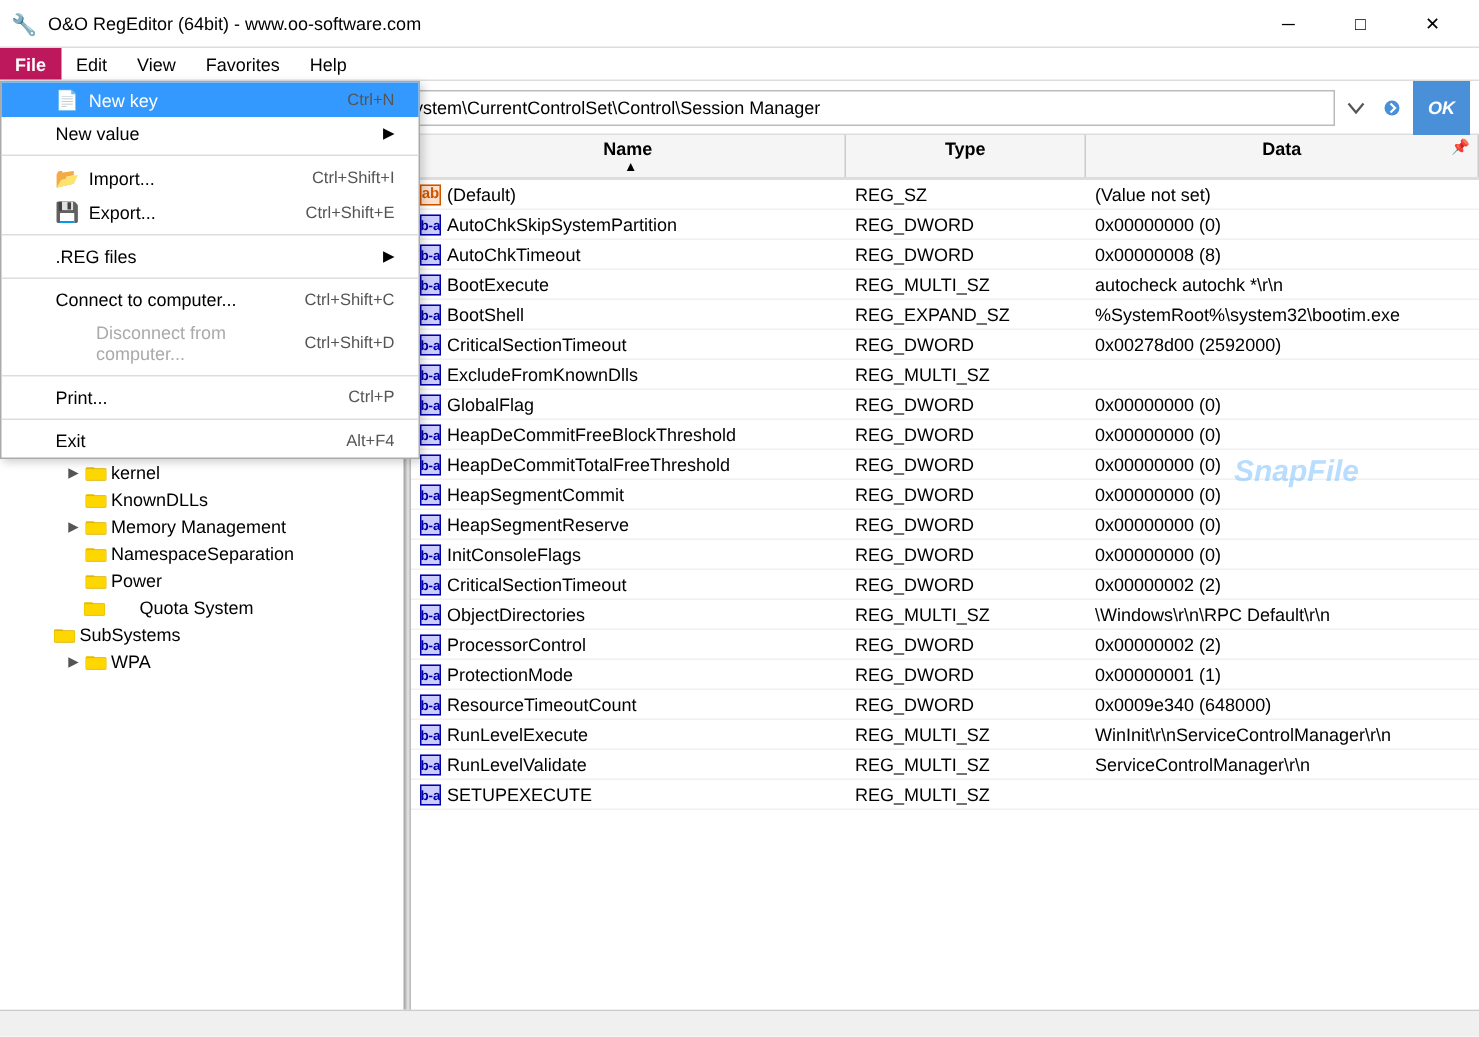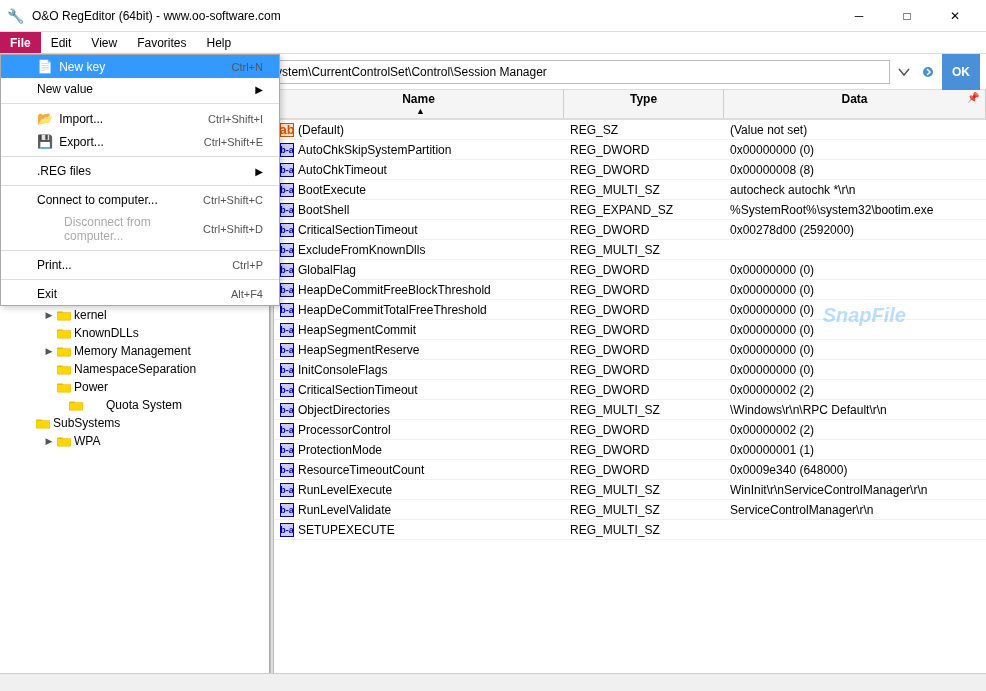--- a/index.html
+++ b/index.html
@@ -145,20 +145,21 @@
     .ok-btn {
       background: #4a90d9;
       color: #fff;
       border: none;
       padding: 3px 10px;
       height: 41px;
       cursor: pointer;
       font-size: 12px;
       font-weight: bold;
       border-radius: 2px;
+      font-style: italic;
     }
 
     
     .main-area {
       display: flex;
       height: calc(691px - 32px - 22px - 36px - 18px);
     }
 
     
     .tree-panel {
@@ -255,21 +256,21 @@
     .reg-data { flex: 1; }
     .reg-icon {
       width: 14px;
       height: 14px;
       display: flex;
       align-items: center;
       justify-content: center;
       flex-shrink: 0;
       font-size: 10px;
     }
-    .icon-ab { color: #cc5500; font-weight: bold; font-size: 13px; background: #ffe0cc; border: 1px solid #cc5500; padding: 0 1px; }
+    .icon-ab { color: #cc5500; font-weight: bold; font-size: 10px; background: #ffe0cc; border: 1px solid #cc5500; padding: 0 1px; }
     .icon-reg { color: #0000aa; font-weight: bold; font-size: 9px; background: #ccccff; border: 1px solid #0000aa; padding: 0 1px; }
 
     
     .watermark {
       position: absolute;
       right: 60px;
       top: 50%;
       transform: translateY(-50%);
       color: rgba(100, 180, 255, 0.5);
       font-size: 18px;
@@ -617,21 +618,21 @@
           <span class="tree-expand"></span>
           <span class="tree-folder-icon">
             <svg class="folder-icon-svg" viewBox="0 0 16 12" fill="none" xmlns="http://www.w3.org/2000/svg">
     <rect x="0" y="2" width="7" height="2" fill="#E8C000" rx="1"></rect>
     <rect x="0" y="3" width="16" height="9" fill="#FFD700" rx="1"></rect>
     <rect x="0" y="3" width="16" height="9" fill="none" stroke="#D4A800" stroke-width="0.5" rx="1"></rect>
   </svg>
           </span>
           <span>Power</span>
         </div>
-        <div class="tree-item" style="padding-left: 34px; gap: 20px;">
+        <div class="tree-item" style="padding-left: 21px; gap: 20px;">
           <span class="tree-expand"></span>
           <span class="tree-folder-icon">
             <svg class="folder-icon-svg" viewBox="0 0 16 12" fill="none" xmlns="http://www.w3.org/2000/svg">
     <rect x="0" y="2" width="7" height="2" fill="#E8C000" rx="1"></rect>
     <rect x="0" y="3" width="16" height="9" fill="#FFD700" rx="1"></rect>
     <rect x="0" y="3" width="16" height="9" fill="none" stroke="#D4A800" stroke-width="0.5" rx="1"></rect>
   </svg>
           </span>
           <span>Quota System</span>
         </div>

